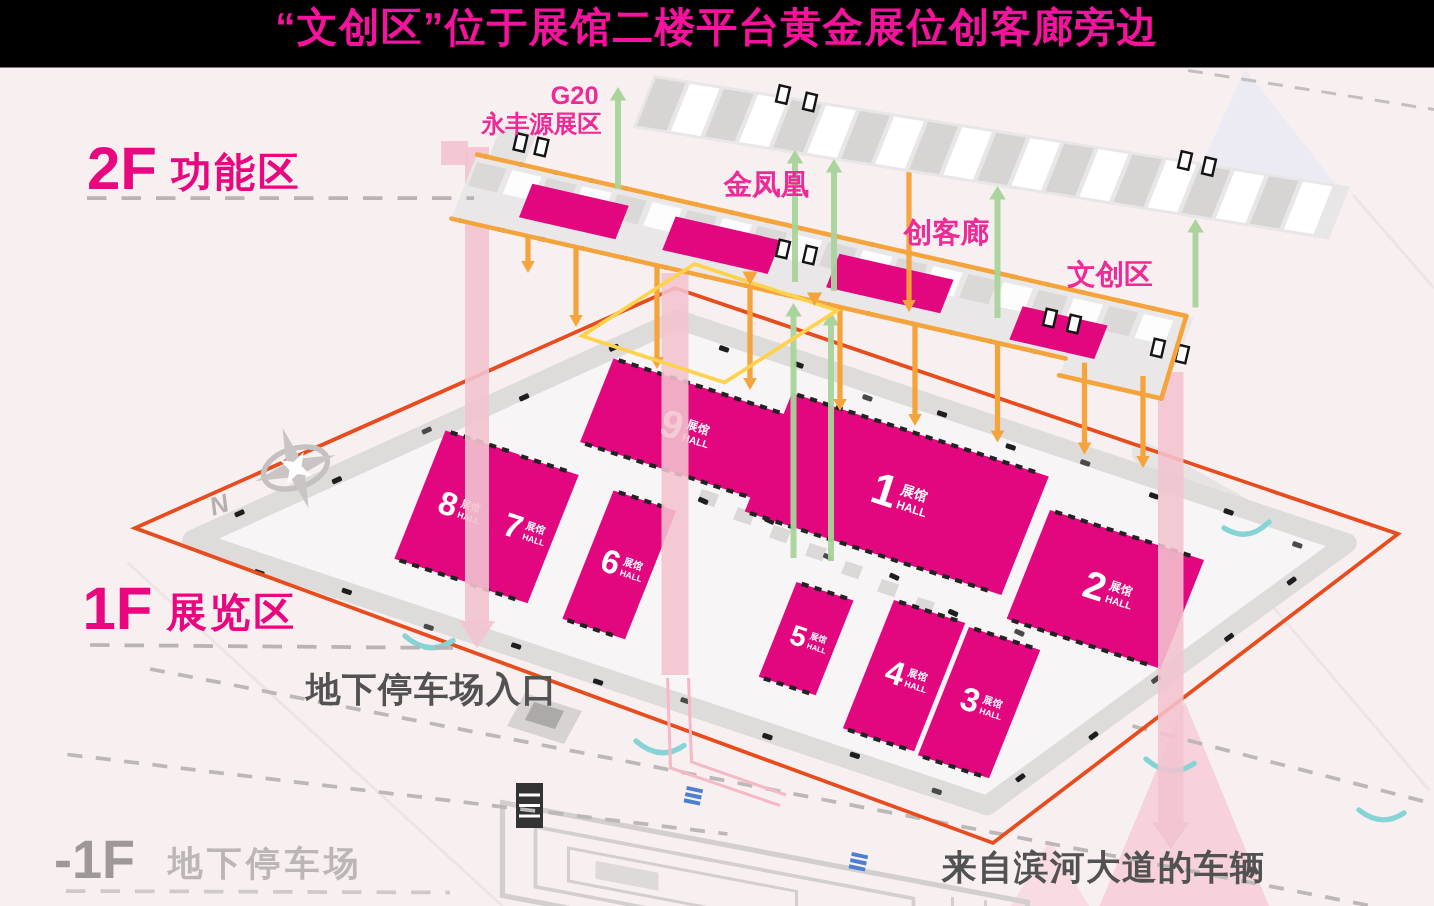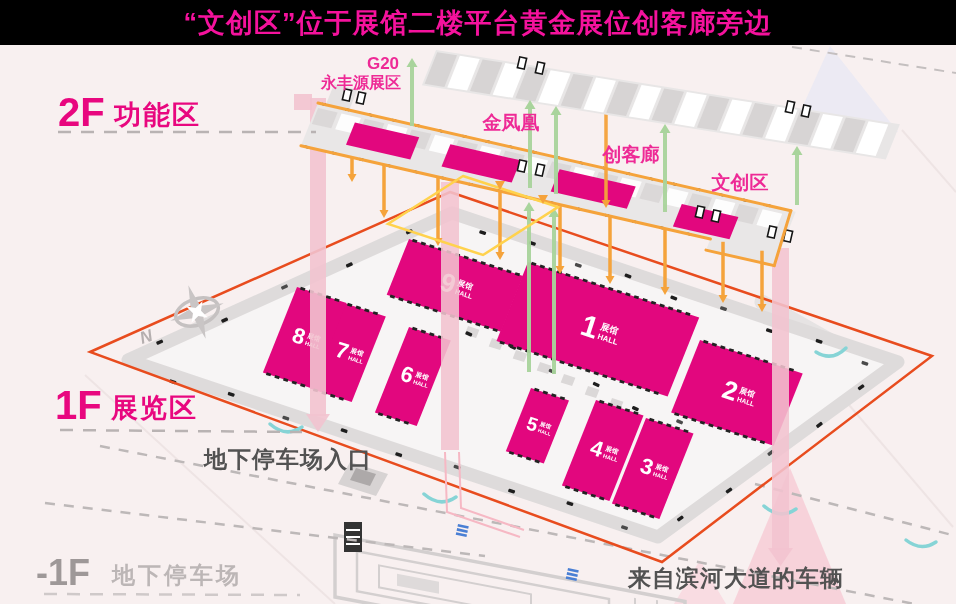--- a/index.html
+++ b/index.html
@@ -1,19 +1,19 @@
 <!DOCTYPE html>
 <html><head>
 <meta charset="utf-8">
 <style>
   html,body{margin:0;padding:0;background:#f8f0f0;}
   #stage{position:relative;width:956px;height:604px;overflow:hidden;background:#f8f0f0;
          font-family:"Liberation Sans","DejaVu Sans",sans-serif;}
   #header-bar{position:absolute;left:0;top:0;width:956px;height:45px;background:#000;
-              display:flex;align-items:center;justify-content:center;z-index:10;}
+              display:flex;justify-content:center;z-index:10;}
   #header-bar .title{color:#f5129d;font-size:27px;font-weight:bold;letter-spacing:1px;}
   svg{position:absolute;left:0;top:0;}
   text{font-family:"Liberation Sans","DejaVu Sans",sans-serif;}
   .mag{fill:#ee2a96;font-weight:bold;}
   .floor-big{fill:#e8077f;font-weight:bold;font-size:40px;}
   .floor-small{fill:#e8077f;font-weight:bold;font-size:27px;letter-spacing:2px;}
   .gray-big{fill:#9e9898;font-weight:bold;font-size:36px;}
   .gray-small{fill:#bcb6b6;font-weight:bold;font-size:23px;letter-spacing:3px;}
   .dark-label{fill:#525252;font-weight:bold;font-size:23px;letter-spacing:1px;}
   .area-label{font-size:19px;}

